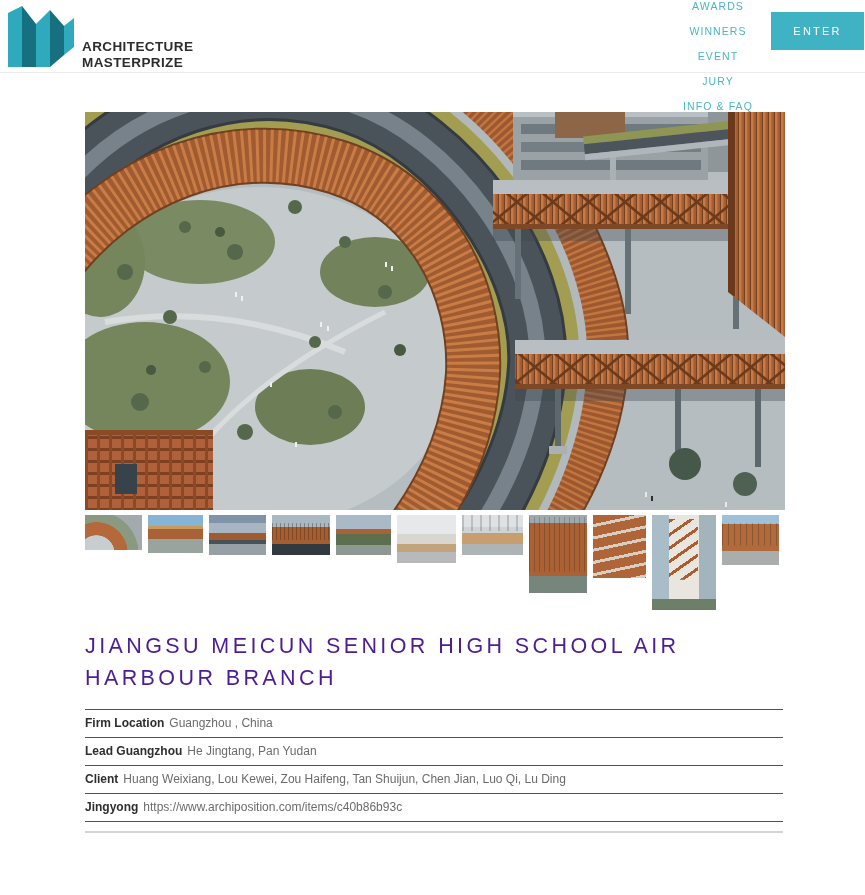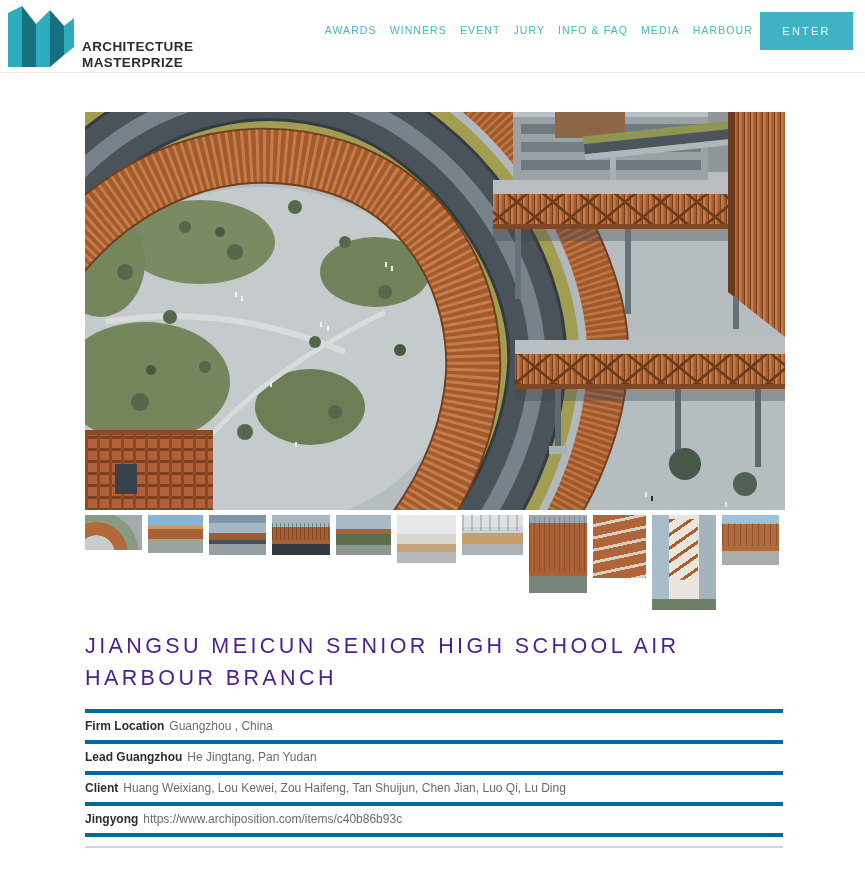--- a/index.html
+++ b/index.html
@@ -16,28 +16,28 @@
     background:#ffffff; border-bottom:1px solid #ececec;
   }
   .logo { position:absolute; left:8px; top:4px; width:66px; height:64px; }
   .brand {
     position:absolute; left:82px; top:39px;
     font-size:13.5px; font-weight:bold; letter-spacing:.4px;
     color:#2d2d2d; line-height:1.2;
   }
   .nav {
     position:absolute; right:112px; top:0; height:60px;
-    display:flex; align-items:center; gap:13px;
+    display:flex; align-items:center; gap:13px;flex-direction:column;
   }
   .nav a {
     text-decoration:none; font-size:10.5px; letter-spacing:1.1px;
     color:#4cb5c4; white-space:nowrap; cursor:pointer;
   }
   .enter-btn {
-    position:absolute; right:12px; top:12px;
+    position:absolute; right:1px; top:12px;
     width:93px; height:38px; border:none; cursor:pointer;
     background:#3fb3c4; color:#ffffff;
     font-family:"Liberation Sans", sans-serif;
     font-size:11px; letter-spacing:2.2px;
   }
   
   .content { width:700px; margin:39px 0 0 85px; }
   .hero {
     width:700px; height:398px; overflow:hidden; cursor:pointer;
     background:#b6bdc1; position:relative;
@@ -49,21 +49,21 @@
   }
   .thumb { flex:0 0 auto; cursor:pointer; }
   
   .title {
     margin-top:19px; width:700px;
     font-size:21.5px; letter-spacing:3.4px; line-height:1.5;
     color:#4c1d95; font-weight:400;
   }
   .details { margin-top:12px; width:698px; }
   .row {
-    border-top:4px solid #0369a1;
+    border-top:1px solid #0369a1;
     padding:4px 0 5px 0;
     font-size:12px; line-height:1.5; color:#6b6b6b;
   }
   .row:last-child { border-bottom:2px solid #d5d5d5; }
   .row .lbl { font-weight:bold; color:#2e2e2e; margin-right:5px; }
   .row .val { color:#6b6b6b; }
   .row .val.link { cursor:pointer; }
 </style>
 </head>
 <body>

